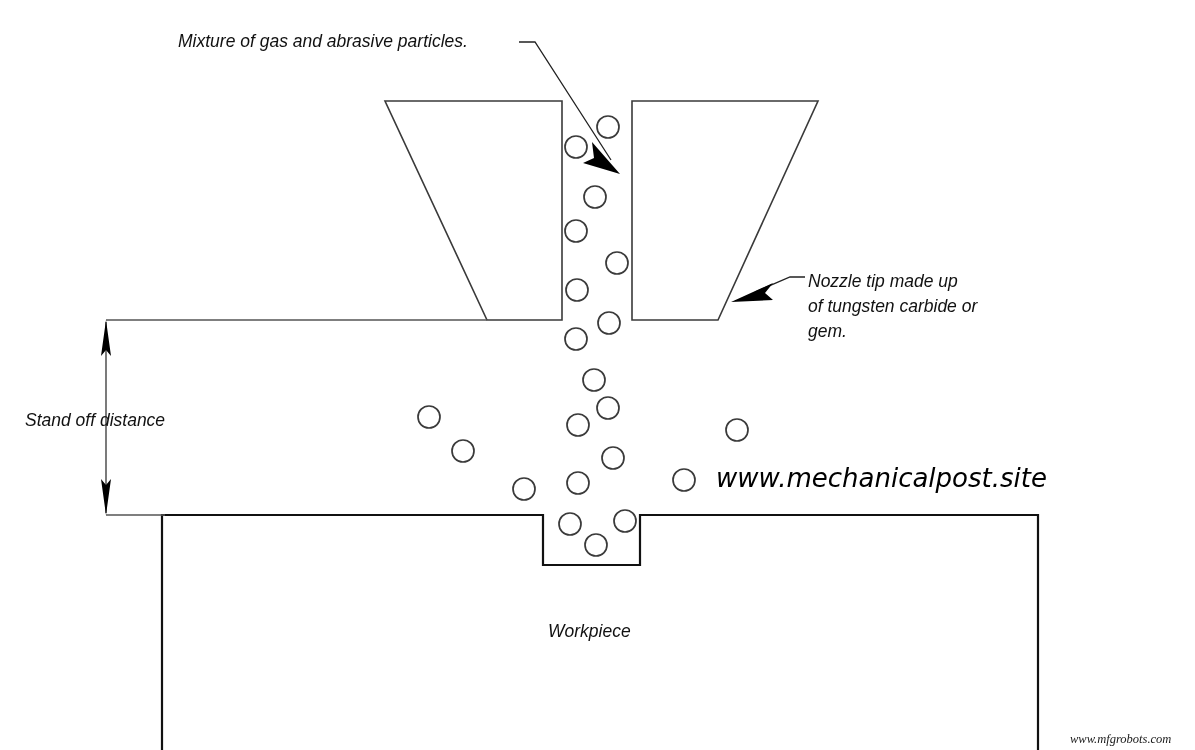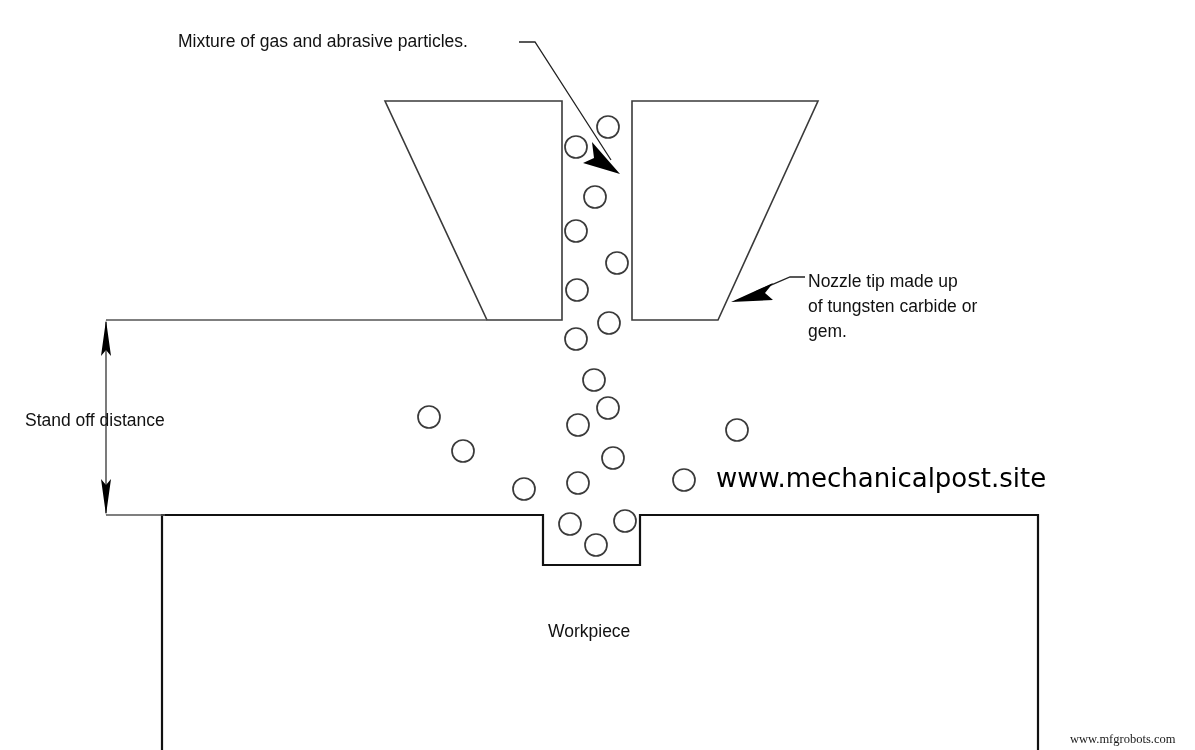--- a/index.html
+++ b/index.html
@@ -12,20 +12,21 @@
     height: 750px;
     position: relative;
     overflow: hidden;
     font-family: "Liberation Sans", sans-serif;
   }
   #diagram-root {
     position: absolute;
     top: 0; left: 0;
     width: 1075px;
     height: 750px;
+    font-style: italic;
   }
   svg#abrasive-jet-svg {
     position: absolute;
     top: 0; left: 0;
     width: 1195px;
     height: 750px;
     display: block;
   }
   .txt {
     font-family: "Liberation Sans", sans-serif;

